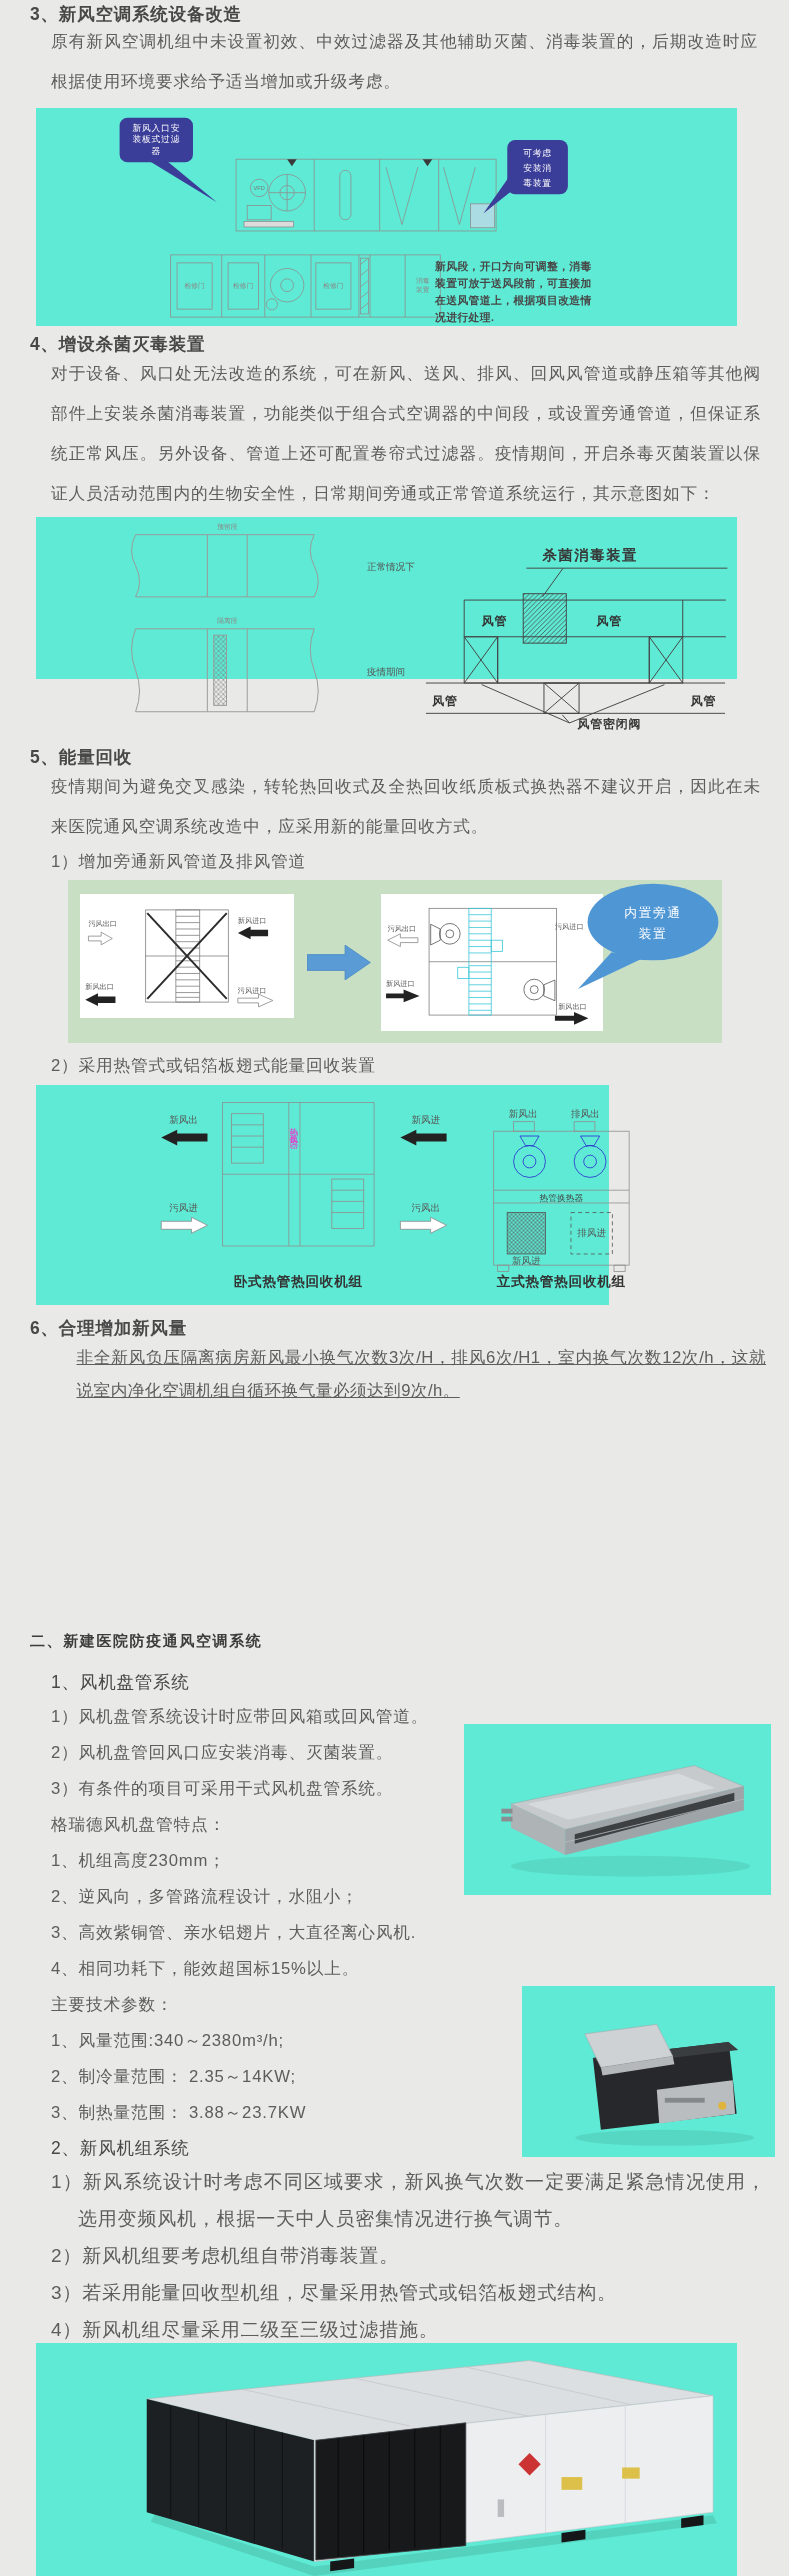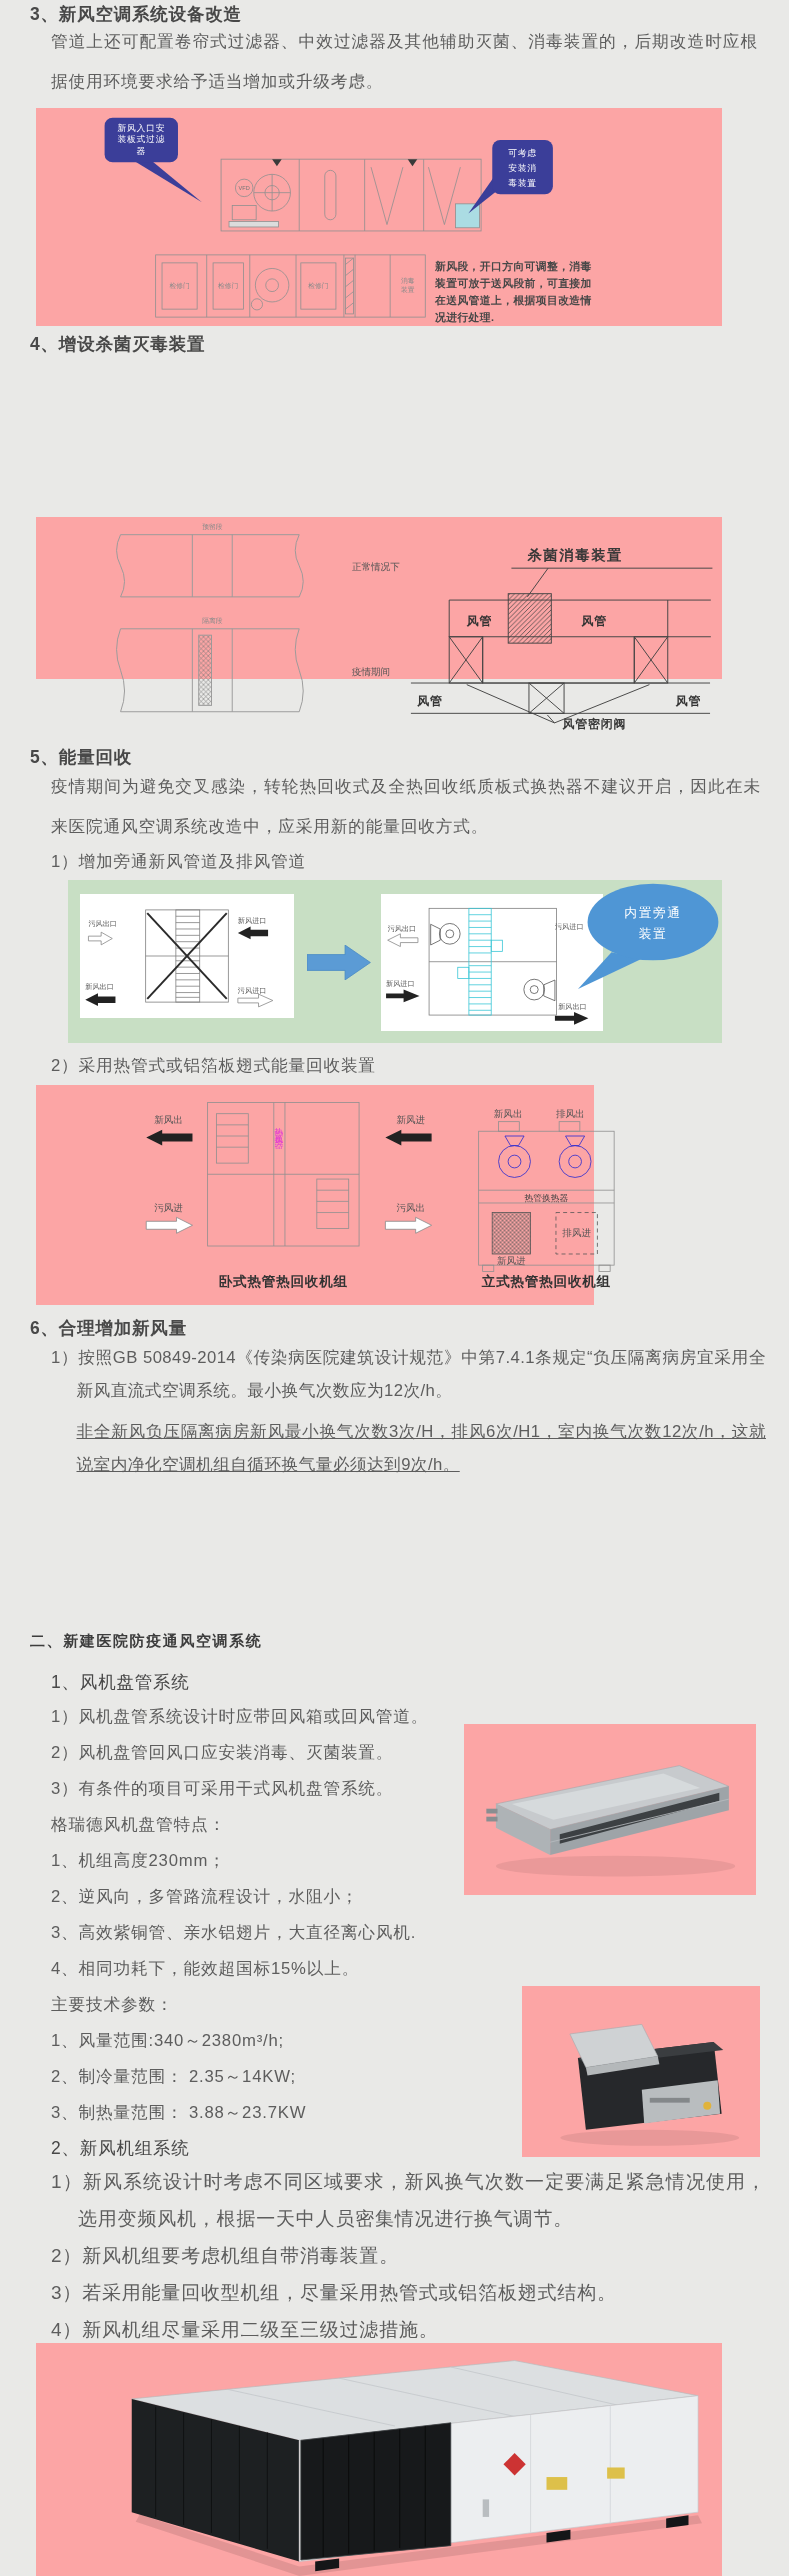--- a/index.html
+++ b/index.html
@@ -10,40 +10,40 @@
   .h-sub{font-size:17.5px;font-weight:normal;color:#484848;letter-spacing:0.8px;white-space:nowrap;}
   .h-main{font-size:15px;font-weight:bold;color:#3d3d3d;letter-spacing:1.6px;white-space:nowrap;}
   .para{font-size:16.7px;line-height:40px;letter-spacing:0.8px;color:#5d5d5d;text-align:justify;}
   .line{font-size:16.7px;letter-spacing:0.8px;color:#5d5d5d;white-space:nowrap;}
   .s6p{font-size:16.7px;line-height:33px;letter-spacing:0.4px;color:#5d5d5d;margin:0 0 8px 0;
        padding-left:25.5px;text-indent:-25.5px;text-align:justify;}
   .s6p.noind{text-indent:0;text-decoration:underline;}
   .fcline{font-size:16.7px;letter-spacing:0.8px;color:#5d5d5d;height:36px;line-height:36px;white-space:nowrap;}
   .fap{font-size:19px;line-height:37px;letter-spacing:0.8px;color:#5d5d5d;margin:0;
        padding-left:27px;text-indent:-27px;text-align:justify;}
-  .panel{position:absolute;background:#fca5a5;}
+  .panel{position:absolute;background:#5eead4;padding-left:15px;}
   .gpanel{position:absolute;background:#c8dfc4;}
   .wsub{position:absolute;background:#ffffff;}
   .note1{position:absolute;font-size:10.8px;font-weight:bold;color:#484848;line-height:17px;letter-spacing:0.4px;}
   svg{display:block;}
   text{font-family:"Liberation Sans",sans-serif;}
   .ct{fill:#ffffff;font-size:11px;letter-spacing:1px;}
   .tiny{fill:#8a8a8a;font-size:8.5px;}
   .dlab{fill:#5a5a5a;font-size:9px;}
   .dlab2{fill:#555555;font-size:12px;}
   .cap{fill:#333333;font-size:17px;font-weight:bold;letter-spacing:1px;}
   .duct{fill:#333333;font-size:15px;font-weight:bold;letter-spacing:1px;}
 </style>
 </head>
 <body>
 
 <div class="page">
 
   <div class="abs h-sec" style="left:30px;top:1.6px;">3、新风空调系统设备改造</div>
-  <div class="abs para" style="left:51px;top:22px;width:707px;">管道上还可配置卷帘式过滤器、中效过滤器及其他辅助灭菌、消毒装置的，后期改造时应根据使用环境要求给予适当增加或升级考虑。</div>
+  <div class="abs para" style="left:51px;top:22px;width:707px;">原有新风空调机组中未设置初效、中效过滤器及其他辅助灭菌、消毒装置的，后期改造时应根据使用环境要求给予适当增加或升级考虑。</div>
 
   <div class="panel" style="left:36px;top:108px;width:686px;height:218px;">
     <svg width="686" height="218" viewBox="0 0 860 273">
 
       <g stroke="#8f8f8f" fill="none" stroke-width="1">
         <rect x="232" y="64" width="326" height="90"></rect>
         <line x1="330" y1="64" x2="330" y2="154"></line>
         <line x1="412" y1="64" x2="412" y2="154"></line>
         <line x1="486" y1="64" x2="486" y2="154"></line>
         <circle cx="296" cy="106" r="23"></circle>
@@ -98,20 +98,21 @@
       <text class="tiny" x="180" y="226" text-anchor="middle">检修门</text>
       <text class="tiny" x="241" y="226" text-anchor="middle">检修门</text>
       <text class="tiny" x="354" y="226" text-anchor="middle">检修门</text>
       <text class="tiny" x="466" y="219" text-anchor="middle">消毒</text>
       <text class="tiny" x="466" y="231" text-anchor="middle">装置</text>
     </svg>
     <div class="note1" style="left:399px;top:150px;width:158px;">新风段，开口方向可调整，消毒装置可放于送风段前，可直接加在送风管道上，根据项目改造情况进行处理.</div>
   </div>
 
   <div class="abs h-sec" style="left:30px;top:332px;">4、增设杀菌灭毒装置</div>
+  <div class="abs para" style="left:51px;top:354px;width:710px;">对于设备、风口处无法改造的系统，可在新风、送风、排风、回风风管道或静压箱等其他阀部件上安装杀菌消毒装置，功能类似于组合式空调器的中间段，或设置旁通管道，但保证系统正常风压。另外设备、管道上还可配置卷帘式过滤器。疫情期间，开启杀毒灭菌装置以保证人员活动范围内的生物安全性，日常期间旁通或正常管道系统运行，其示意图如下：</div>
 
   <div class="panel" style="left:36px;top:517px;width:686px;height:162px;">
     <svg width="686" height="214" viewBox="0 0 860 268">
       <defs>
         <pattern id="hx2" patternUnits="userSpaceOnUse" width="6" height="6">
           <path d="M0,6 L6,0 M0,0 L6,6" stroke="#777" stroke-width=".7"></path>
         </pattern>
         <pattern id="hd2" patternUnits="userSpaceOnUse" width="6" height="6">
           <path d="M0,6 L6,0" stroke="#444" stroke-width="1"></path>
         </pattern>
@@ -290,21 +291,20 @@
       <rect x="572" y="160" width="48" height="52" fill="url(#hx4)" stroke="#555"></rect>
       <text class="dlab2" x="596" y="224" text-anchor="middle">新风进</text>
       <rect x="652" y="160" width="52" height="52" fill="none" stroke="#555" stroke-dasharray="5,4"></rect>
       <text class="dlab2" x="678" y="190" text-anchor="middle">排风进</text>
       <text class="cap" x="640" y="252" text-anchor="middle">立式热管热回收机组</text>
     </svg>
   </div>
 
   <div class="abs h-sec" style="left:30px;top:1316px;">6、合理增加新风量</div>
   <div class="abs" style="left:51px;top:1341px;width:715px;">
-    <p class="s6p">1）按照GB 50849-2014《传染病医院建筑设计规范》中第7.4.1条规定“负压隔离病房宜采用全新风直流式空调系统。最小换气次数应为12次/h。</p>
     <p class="s6p noind">非全新风负压隔离病房新风最小换气次数3次/H，排风6次/H1，室内换气次数12次/h，这就说室内净化空调机组自循环换气量必须达到9次/h。</p>
   </div>
 
   <div class="abs h-main" style="left:30px;top:1632px;">二、新建医院防疫通风空调系统</div>
 
   <div class="abs h-sub" style="left:51px;top:1670px;">1、风机盘管系统</div>
   <div class="abs" style="left:51px;top:1699px;width:415px;">
     <div class="fcline">1）风机盘管系统设计时应带回风箱或回风管道。</div>
     <div class="fcline">2）风机盘管回风口应安装消毒、灭菌装置。</div>
     <div class="fcline">3）有条件的项目可采用干式风机盘管系统。</div>

